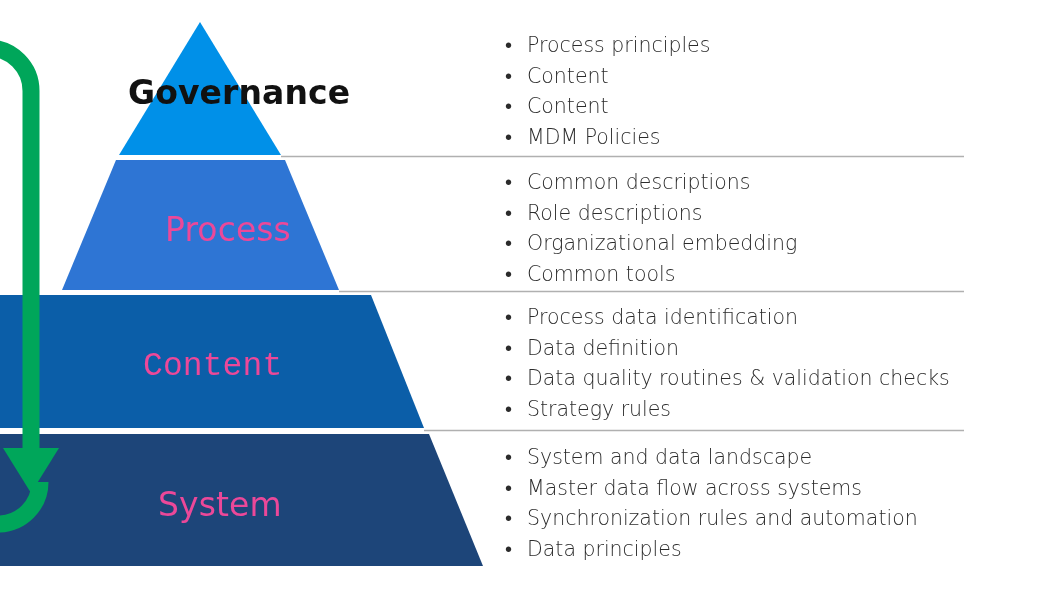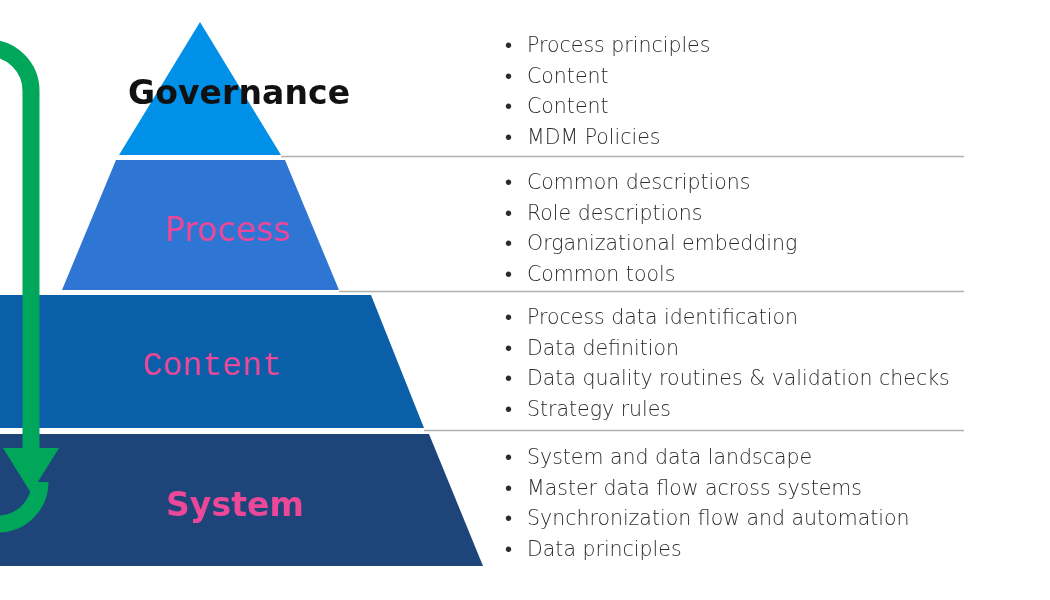--- a/index.html
+++ b/index.html
@@ -23,21 +23,21 @@
     line-height:1;
     white-space:nowrap;
     letter-spacing:.1px;
   }
   .tier-label.dark{color:#111111;font-weight:600;}
   .tier-label.light{color:#ec4899;font-weight:400;margin-left:9px;}
 
   #label-governance{left:128px;top:76px;}
   #label-process   {left:156px;top:213px;}
   #label-content   {left:134px;top:350px;font-family:Liberation Mono, monospace;}
-  #label-system    {left:157px;top:488px;font-weight:bold;}
+  #label-system    {left:149px;top:488px;}
 
   
   .bullet-group{
     position:absolute;
     left:505px;
     width:520px;
   }
   .bullet-item{
     display:flex;
     align-items:flex-start;
@@ -165,21 +165,21 @@
     <div class="bullet-item">
       <span class="bullet-dot">•</span>
       <span class="bullet-text">System and data landscape</span>
     </div>
     <div class="bullet-item">
       <span class="bullet-dot">•</span>
       <span class="bullet-text">Master data flow across systems</span>
     </div>
     <div class="bullet-item">
       <span class="bullet-dot">•</span>
-      <span class="bullet-text">Synchronization flow and automation</span>
+      <span class="bullet-text">Synchronization rules and automation</span>
     </div>
     <div class="bullet-item">
       <span class="bullet-dot">•</span>
       <span class="bullet-text">Data principles</span>
     </div>
   </div>
 
 </div>
 
 </body></html>

